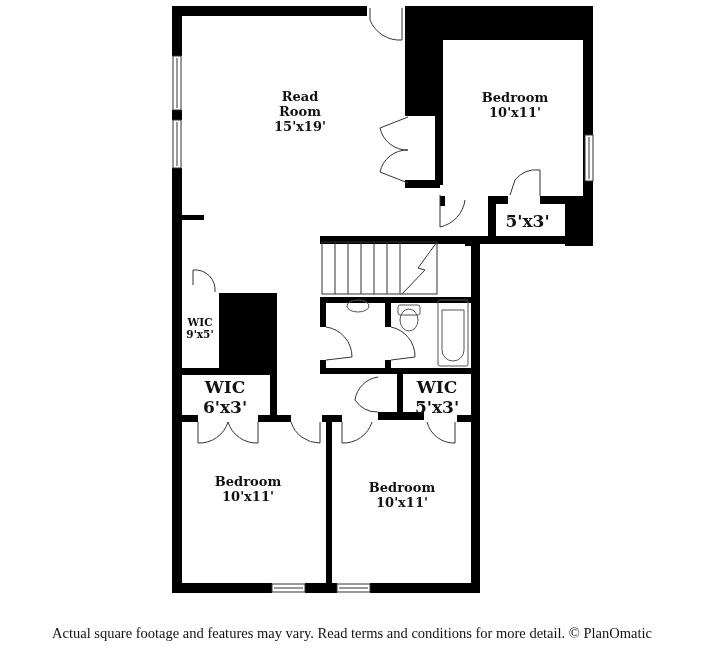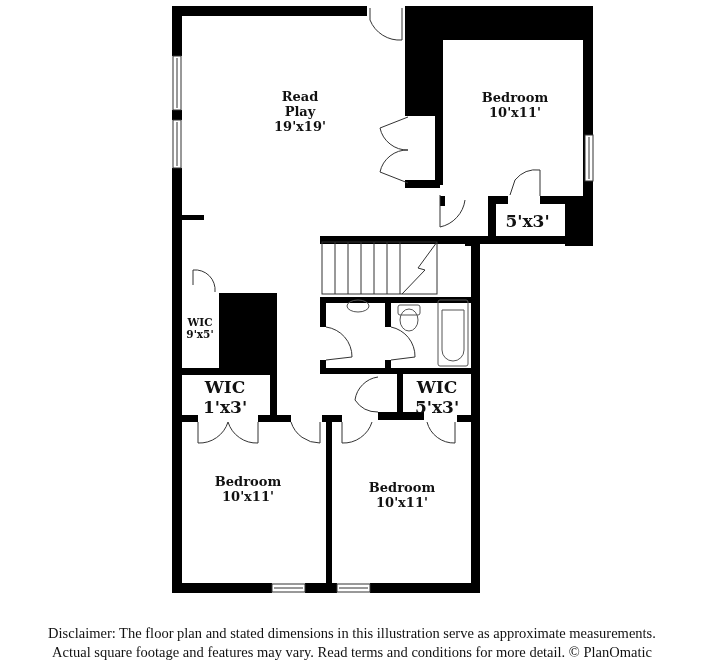--- a/index.html
+++ b/index.html
@@ -110,47 +110,46 @@
     <ellipse cx="358" cy="306" rx="11" ry="6"></ellipse>
     <rect x="398" y="305" width="22" height="10" rx="2"></rect>
     <ellipse cx="409" cy="320" rx="9" ry="11"></ellipse>
     <rect x="438" y="300" width="30" height="66" rx="2"></rect>
     <path d="M442 310 L442 350 A11 11 0 0 0 464 350 L464 310 Z"></path>
   </g>
 </svg>
 
 <div class="room-label big" style="left:260px;top:90px;width:80px;">
   <span>Read</span>
-  <span>Play</span>
-  <span>19'x19'</span>
+  <span>Room</span>
+  <span>15'x19'</span>
 </div>
 <div class="room-label big" style="left:465px;top:91px;width:100px;">
   <span>Bedroom</span>
   <span>10'x11'</span>
 </div>
 <div class="room-label small" style="left:500px;top:212px;width:55px;">
   <span>5'x3'</span>
 </div>
 <div class="room-label small" style="left:182px;top:316px;width:36px;font-size:10.5px;">
   <span>WIC</span>
   <span>9'x5'</span>
 </div>
 <div class="room-label small" style="left:195px;top:378px;width:60px;">
   <span>WIC</span>
-  <span>1'x3'</span>
+  <span>6'x3'</span>
 </div>
 <div class="room-label small" style="left:407px;top:378px;width:60px;">
   <span>WIC</span>
   <span>5'x3'</span>
 </div>
 <div class="room-label big" style="left:198px;top:475px;width:100px;">
   <span>Bedroom</span>
   <span>10'x11'</span>
 </div>
 <div class="room-label big" style="left:352px;top:481px;width:100px;">
   <span>Bedroom</span>
   <span>10'x11'</span>
 </div>
 
 <div id="disclaimer">
-  <span>Disclaimer: The floor plan and stated dimensions in this illustration serve as approximate measurements.</span>
   <span>Actual square footage and features may vary. Read terms and conditions for more detail. © PlanOmatic</span>
 </div>
 
 </body></html>

